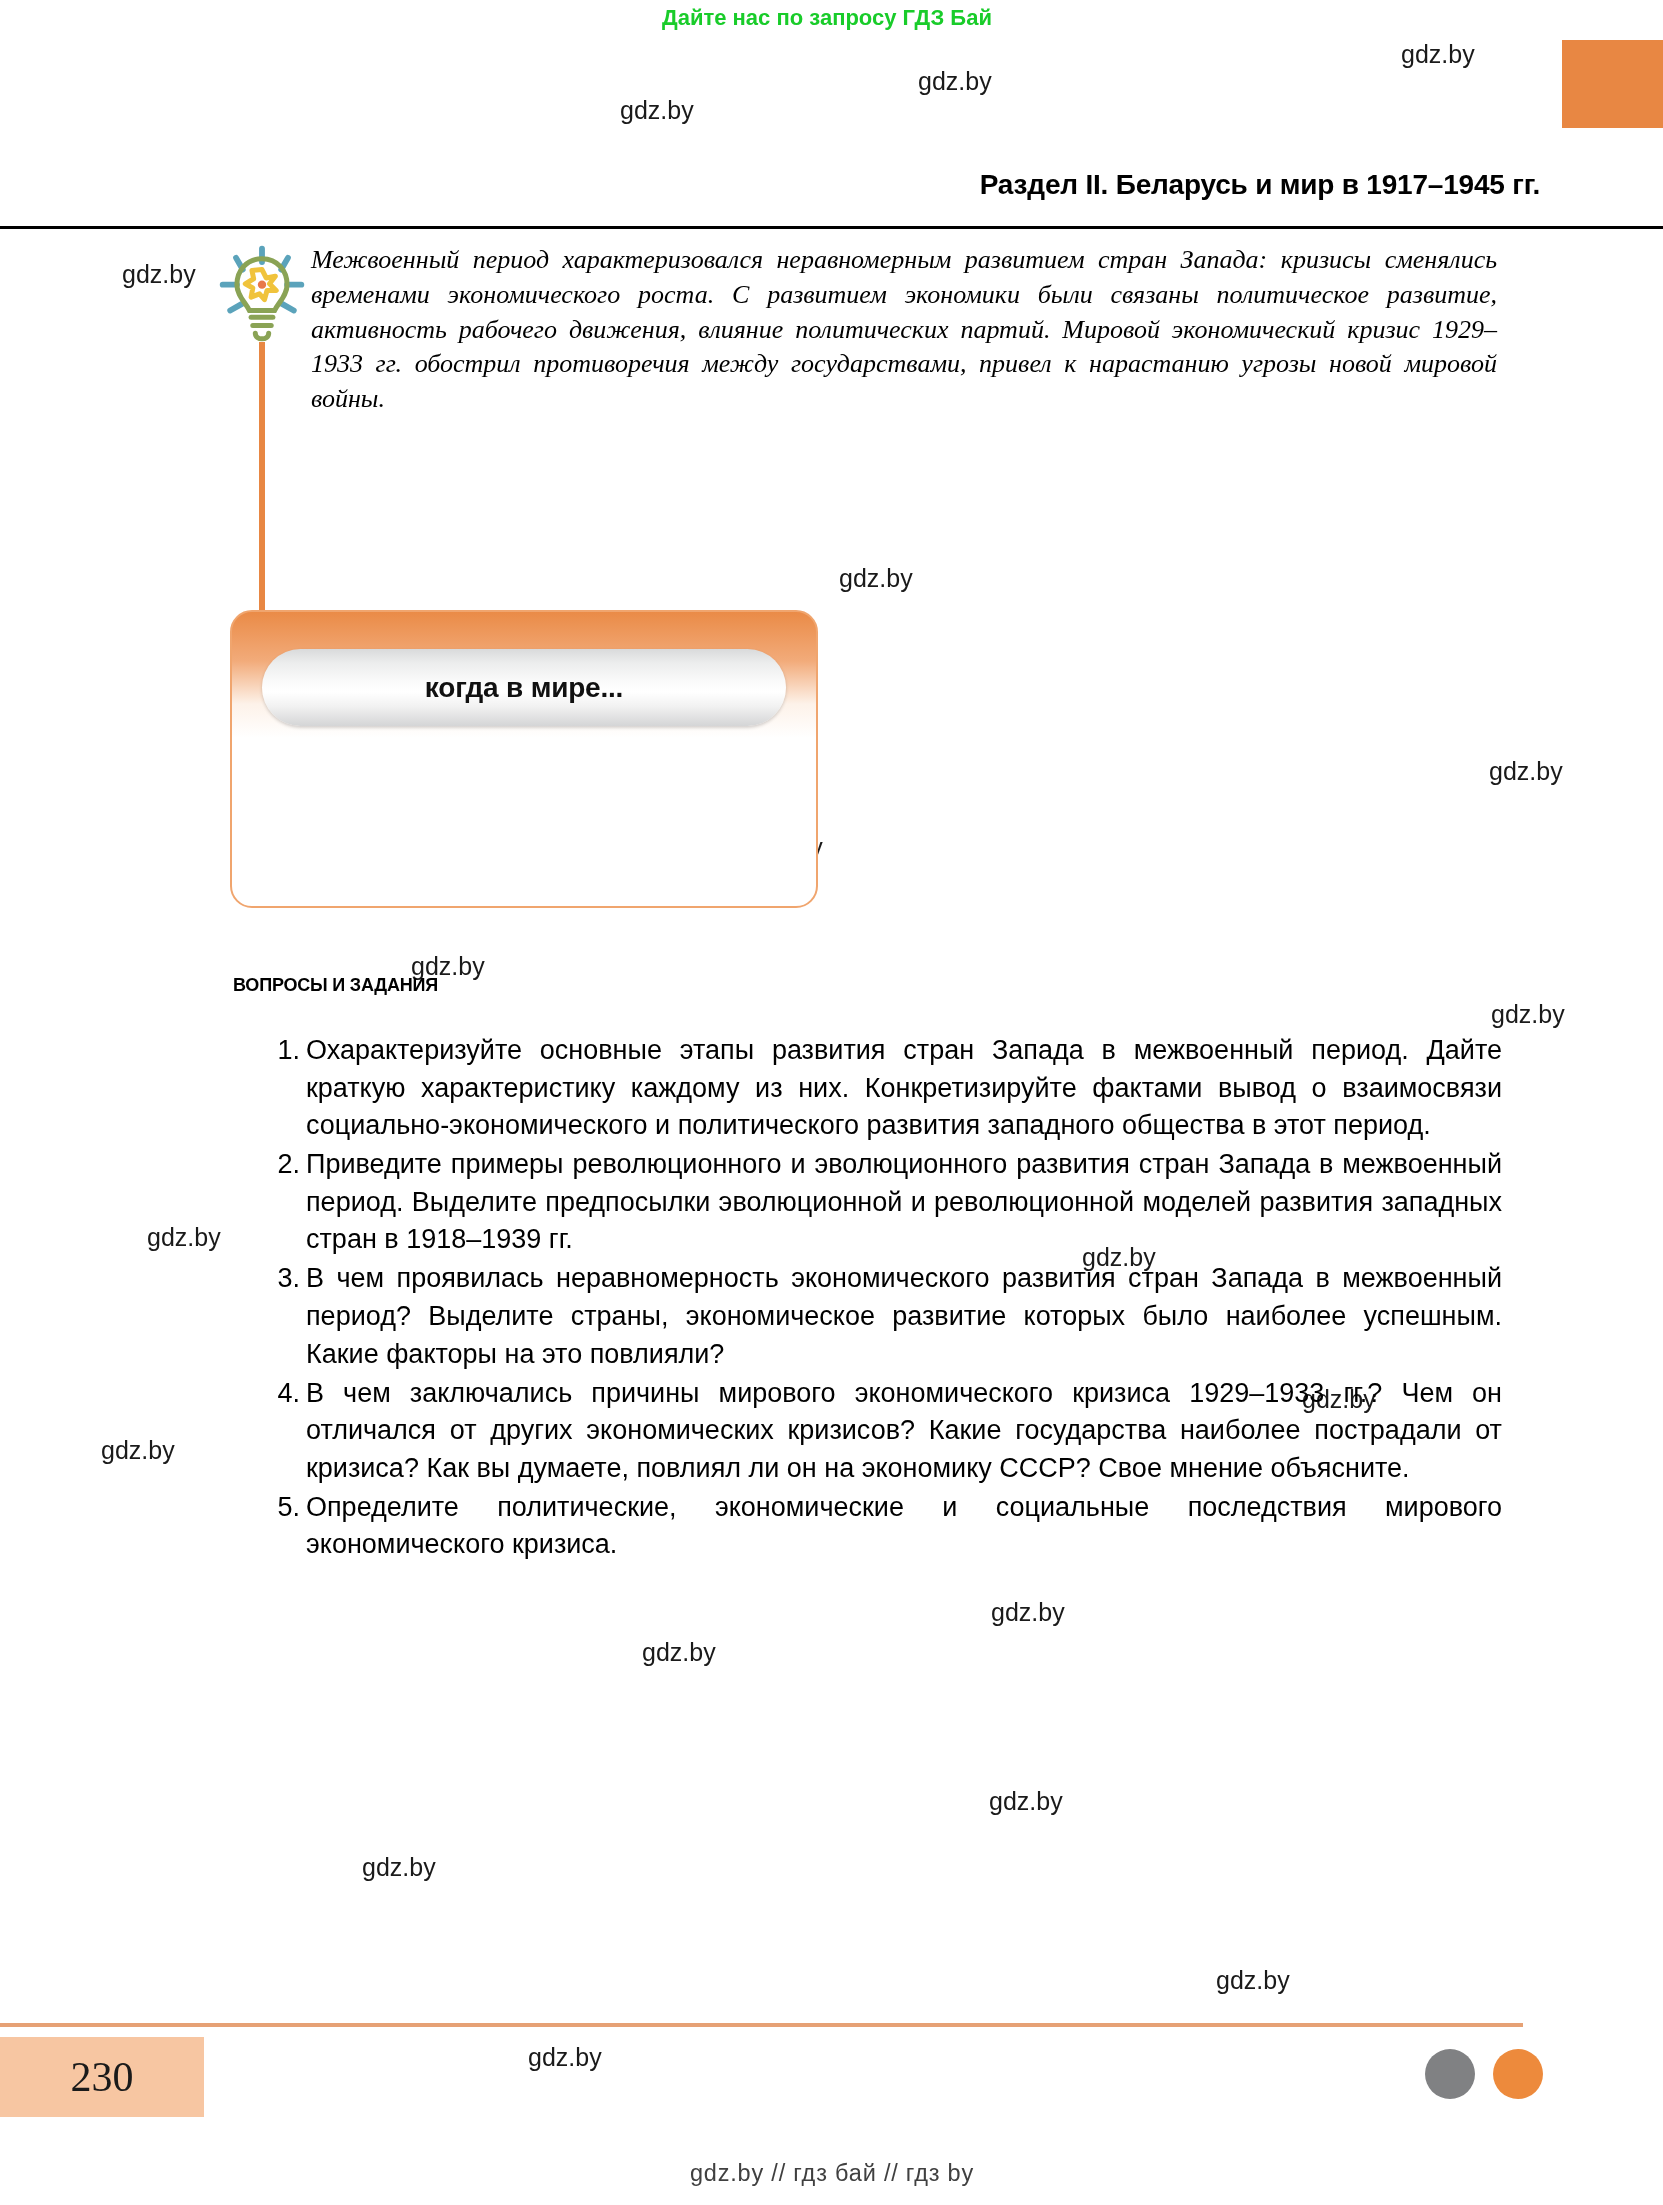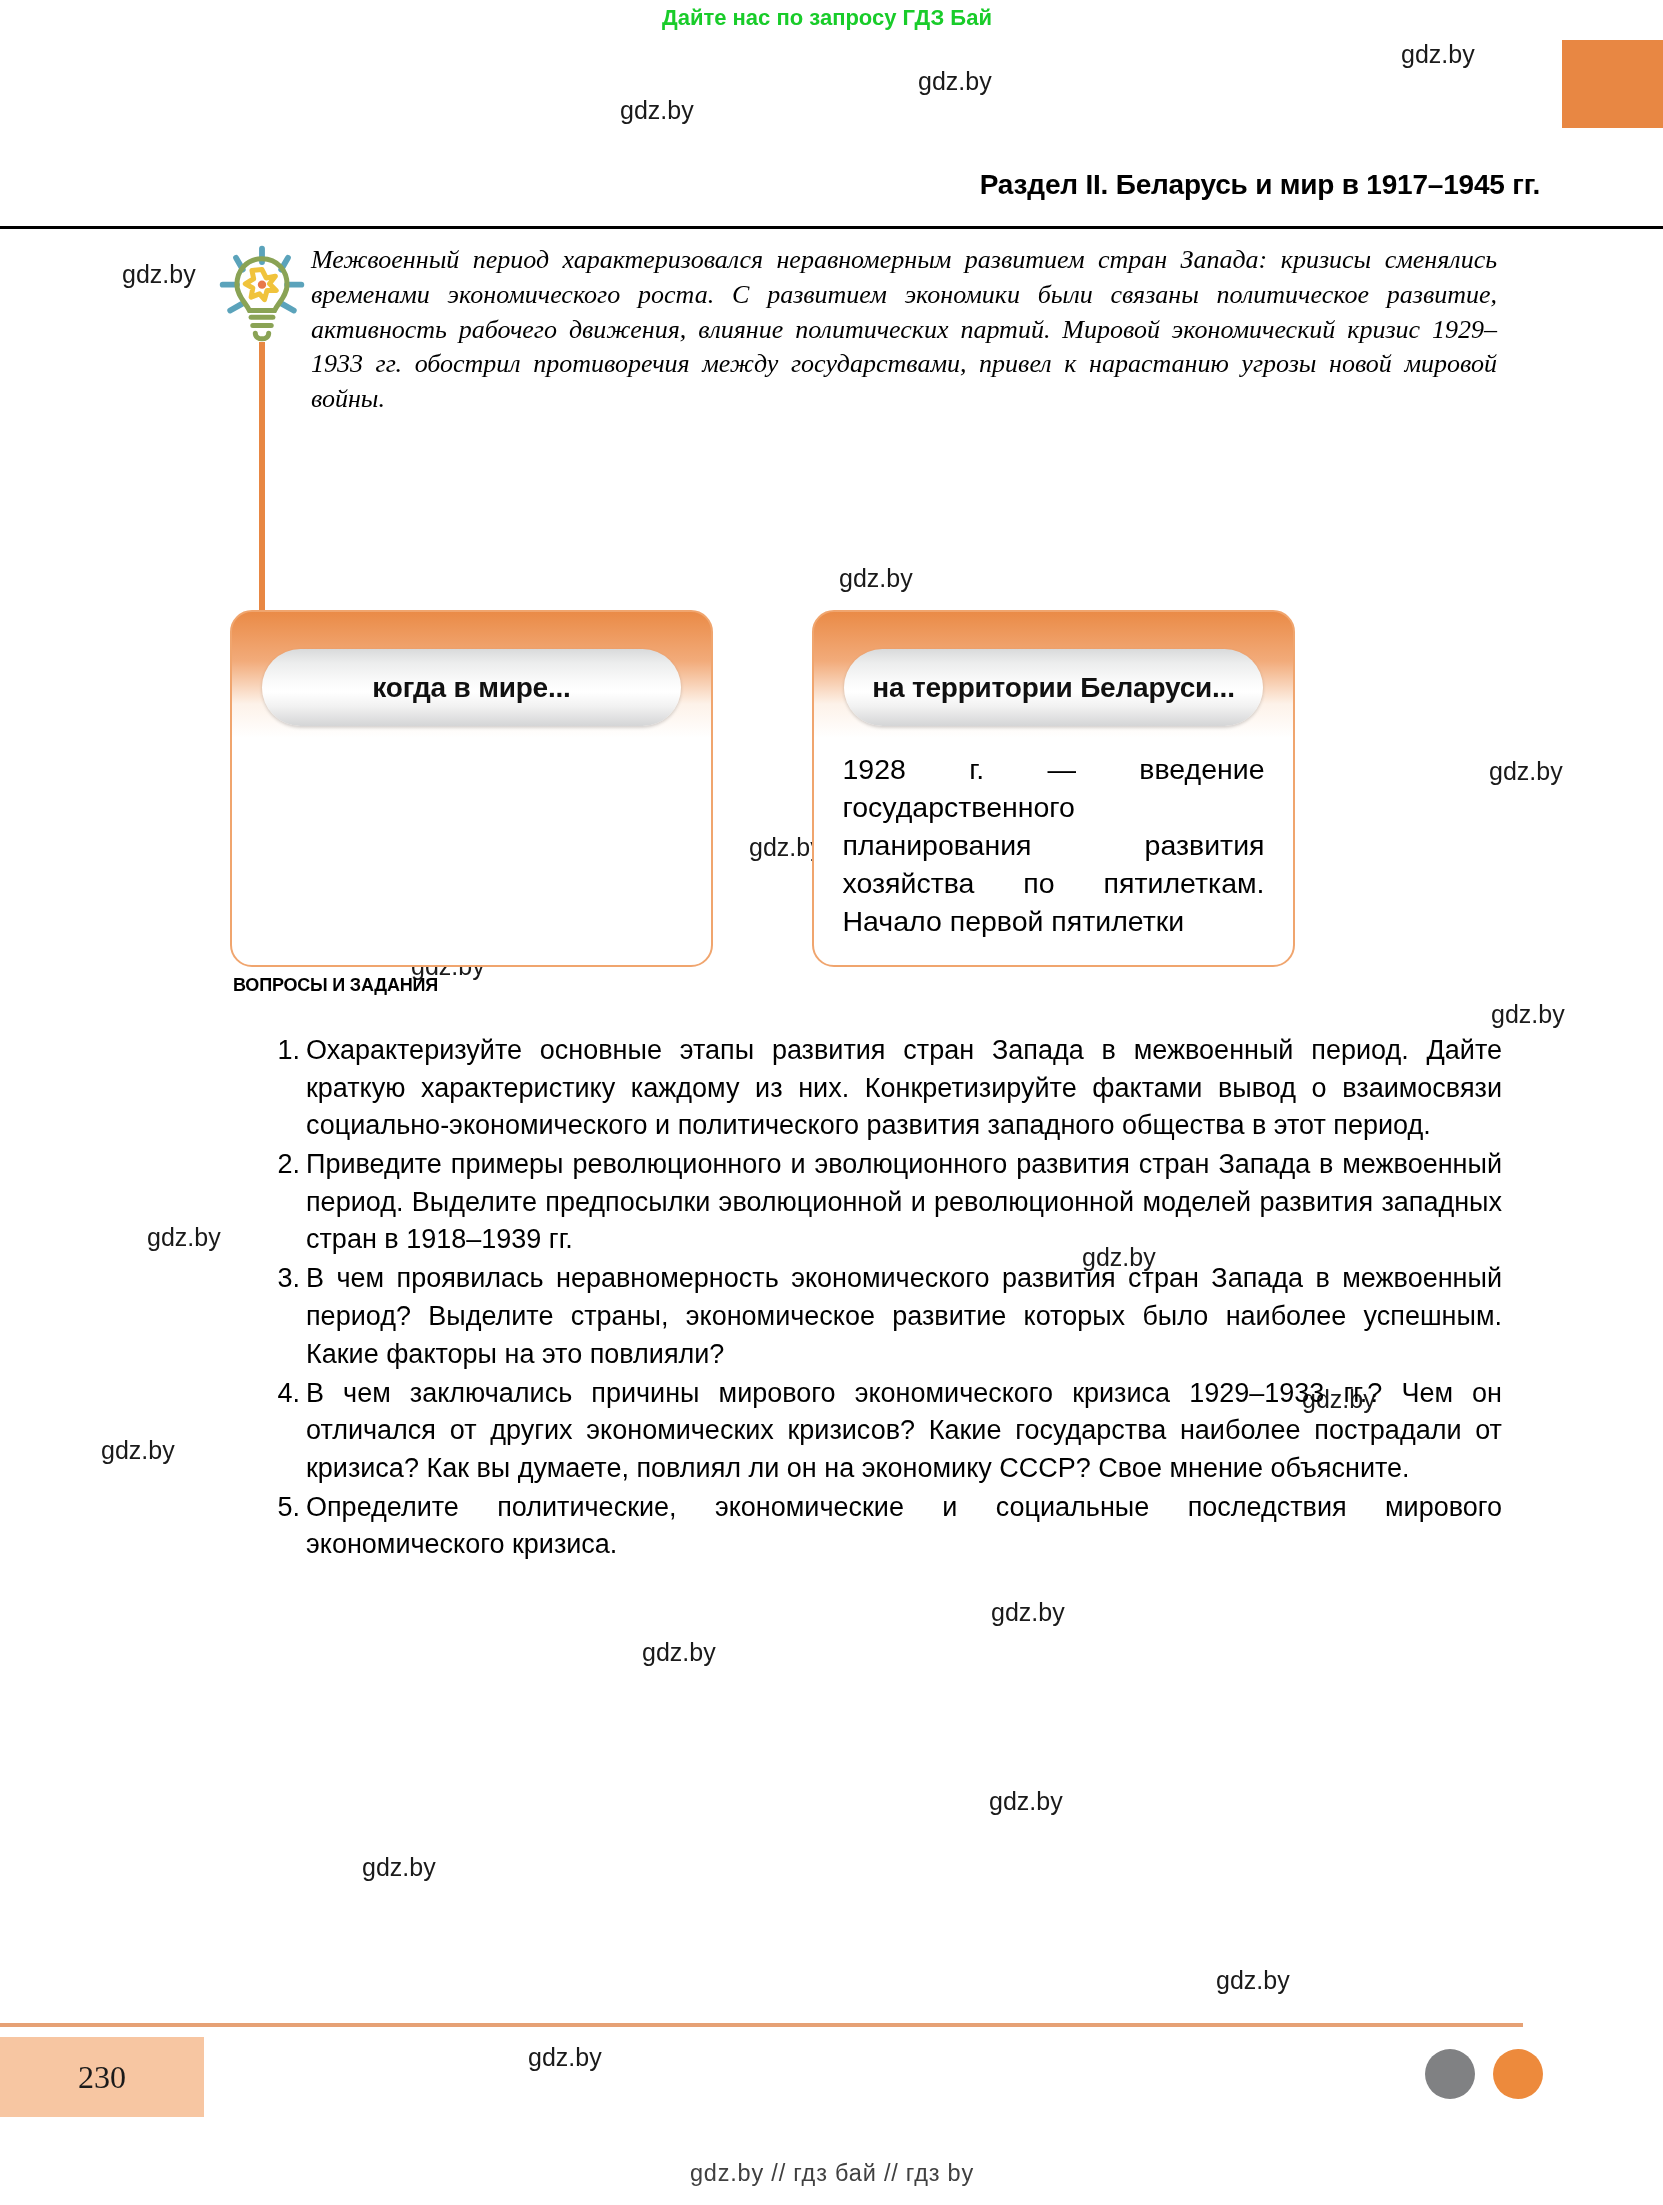--- a/index.html
+++ b/index.html
@@ -234,21 +234,21 @@
   #page-number {
     position: absolute;
     left: 0;
     top: 0;
     width: 204px;
     height: 80px;
     display: flex;
     align-items: center;
     justify-content: center;
     font-family: "Liberation Serif", serif;
-    font-size: 32px;
+    font-size: 42px;
     color: #1a1a1a;
   }
   #footer-dots {
     position: absolute;
     right: 121px;
     top: 37px;
     display: flex;
     gap: 18.4px;
   }
   .footer-dot {
@@ -336,26 +336,20 @@
 </div>
 
 <div id="fact-boxes">
 
   <div class="fact-box">
     <div class="fact-pill">
       <span class="fact-pill-label">когда в мире...</span>
     </div>
   </div>
 
-  <div class="fact-box">
-    <div class="fact-pill">
-      <span class="fact-pill-label">на территории Беларуси...</span>
-    </div>
-    <div class="fact-body justified">1928 г. — введение государственного планирования развития хозяйства по пятилеткам. Начало первой пятилетки</div>
-  </div>
 
 </div>
 
 <div id="questions-section">
   <div id="questions-heading">ВОПРОСЫ И ЗАДАНИЯ</div>
   <ol id="questions-list">
       <li><span class="q-num">1.</span><span>Охарактеризуйте основные этапы развития стран Запада в межвоенный период. Дайте краткую характеристику каждому из них. Конкретизируйте фактами вывод о взаимосвязи социально-экономического и политического развития западного общества в этот период.</span></li>
       <li><span class="q-num">2.</span><span>Приведите примеры революционного и эволюционного развития стран Запада в межвоенный период. Выделите предпосылки эволюционной и революционной моделей развития западных стран в 1918–1939 гг.</span></li>
       <li><span class="q-num">3.</span><span>В чем проявилась неравномерность экономического развития стран Запада в межвоенный период? Выделите страны, экономическое развитие которых было наиболее успешным. Какие факторы на это повлияли?</span></li>
       <li><span class="q-num">4.</span><span>В чем заключались причины мирового экономического кризиса 1929–1933 гг.? Чем он отличался от других экономических кризисов? Какие государства наиболее пострадали от кризиса? Как вы думаете, повлиял ли он на экономику СССР? Свое мнение объясните.</span></li>

